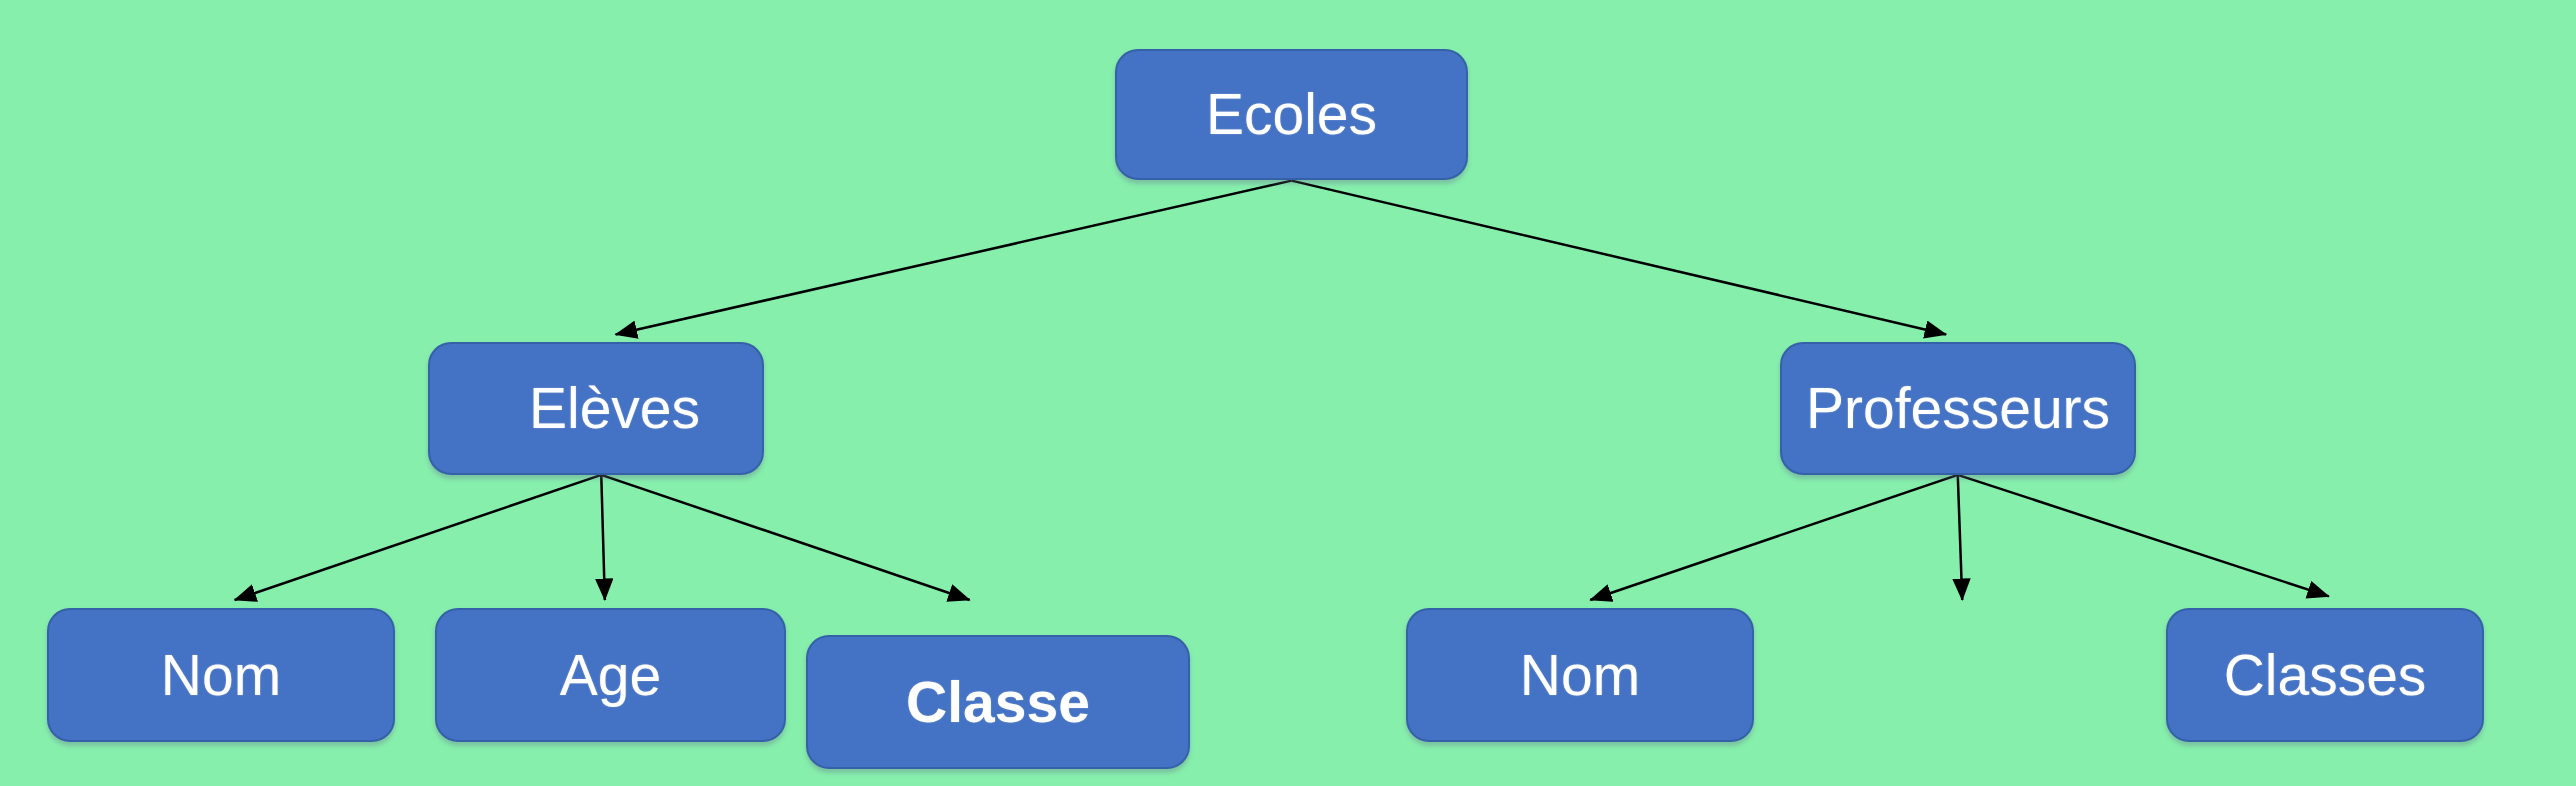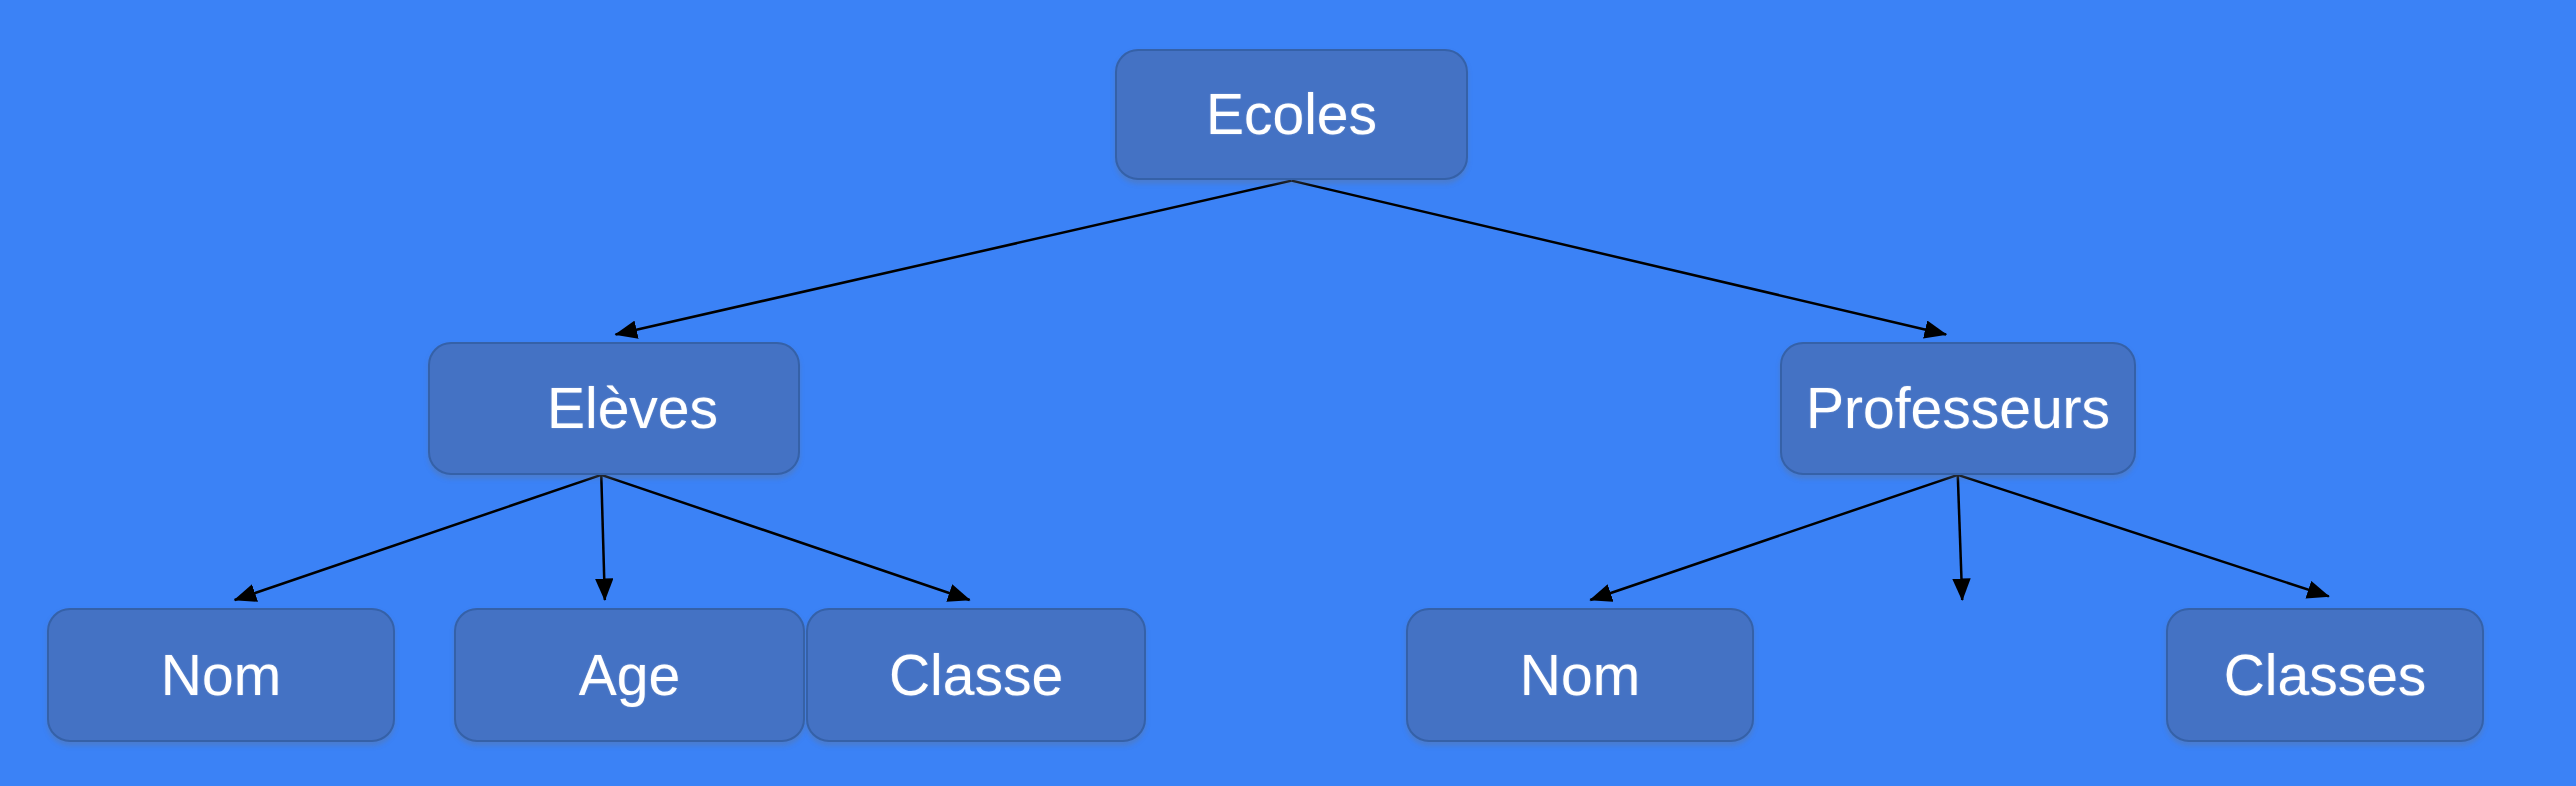--- a/index.html
+++ b/index.html
@@ -4,21 +4,21 @@
 <style>
   html, body {
     margin: 0;
     padding: 0;
     background: #ffffff;
   }
   #canvas {
     position: relative;
     width: 2576px;
     height: 786px;
-    background: #3b82f6;
+    background: #86efac;
     overflow: hidden;
     font-family: "Liberation Sans", sans-serif;
   }
   #connectors {
     position: absolute;
     left: 0;
     top: 0;
     width: 2576px;
     height: 786px;
     pointer-events: none;
@@ -33,25 +33,25 @@
     display: flex;
     align-items: center;
     justify-content: center;
     color: #ffffff;
     font-size: 57px;
     line-height: 1;
     text-shadow: 0 0 1.8px rgba(255,255,255,0.35);
   }
   
   .n-root        { left: 1115px; top:  49px; width: 353px; height: 131px; }
-  .n-eleves      { left:  428px; top: 342px; width: 372px; height: 133px; padding-left: 37px; }
+  .n-eleves      { left:  428px; top: 342px; width: 336px; height: 133px; padding-left: 37px; }
   .n-professeurs { left: 1780px; top: 342px; width: 356px; height: 133px; }
   .n-eleves-nom    { left:   47px; top: 608px; width: 348px; height: 134px; }
-  .n-eleves-age    { left:  454px; top: 608px; width: 351px; height: 134px; }
-  .n-eleves-classe { left:  806px; top: 608px; width: 340px; height: 134px; }
+  .n-eleves-age    { left:  435px; top: 608px; width: 351px; height: 134px; }
+  .n-eleves-classe { left:  806px; top: 635px; width: 384px; height: 134px; font-weight: bold; }
   .n-prof-nom      { left: 1406px; top: 608px; width: 348px; height: 134px; }
   .n-prof-matieres { left: 1795px; top: 608px; width: 348px; height: 134px; }
   .n-prof-classes  { left: 2166px; top: 608px; width: 318px; height: 134px; }
   .edge {
     stroke: #000000;
     stroke-width: 2.8;
     fill: none;
   }
 </style>
 </head>

